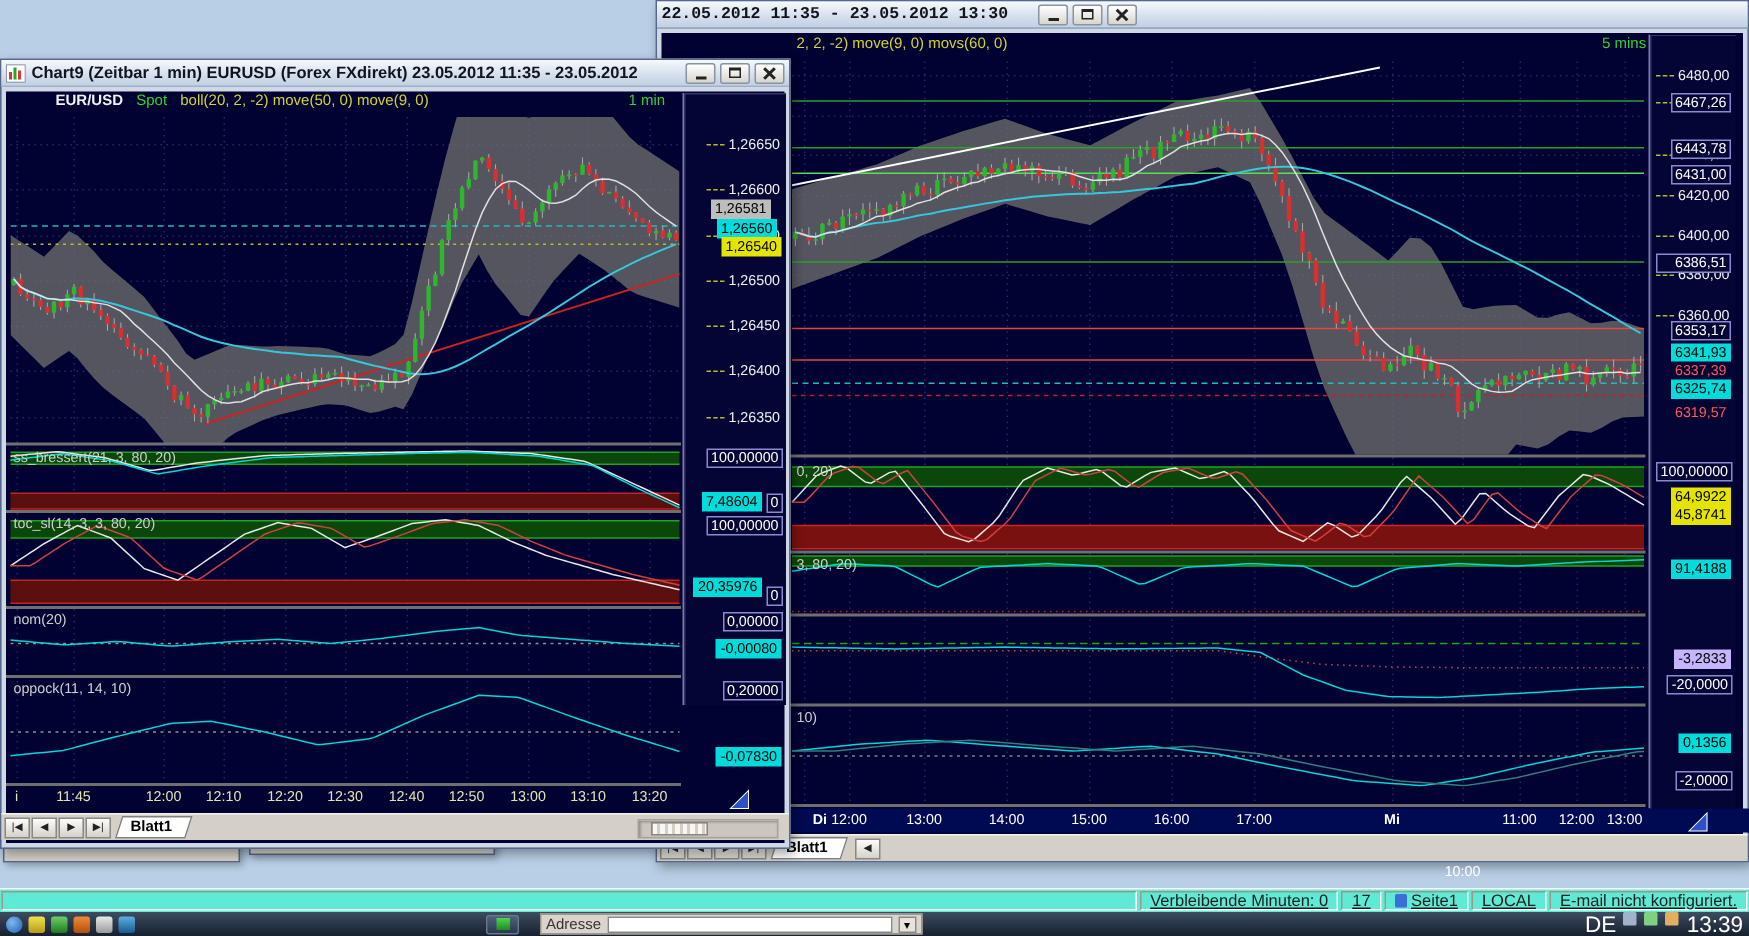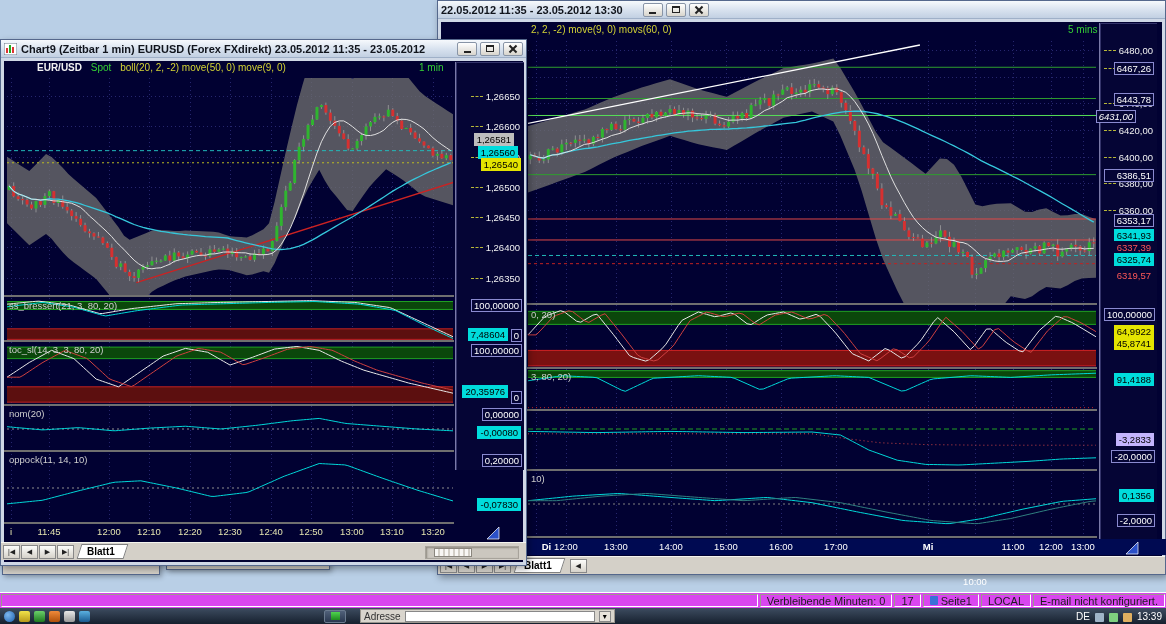--- a/index.html
+++ b/index.html
@@ -3,21 +3,21 @@
 <meta charset="utf-8">
 <style>
   *{box-sizing:border-box;margin:0;padding:0;}
   body{width:1166px;height:624px;position:relative;overflow:hidden;
        background:#b9cfe6;font-family:"Liberation Sans",sans-serif;}
   .win{position:absolute;border:1px solid #55688c;background:#cfd8e6;box-shadow:2px 3px 7px rgba(0,0,0,.35);}
   .titlebar{position:absolute;left:0;top:0;right:0;height:18px;
     background:linear-gradient(#f6f9fc,#d7e1ee 55%,#c2d0e2);
     display:flex;align-items:center;padding:0 3px;gap:4px;border-bottom:1px solid #9fb0c8;z-index:6;}
   .title-text{font-size:11px;font-weight:bold;color:#10141c;white-space:nowrap;overflow:hidden;flex:1;}
-  .title-date{font-size:11px;font-weight:bold;color:#10141c;white-space:nowrap;margin-right:16px;}
+  .title-date{font-size:11px;font-weight:bold;color:#10141c;white-space:nowrap;margin-right:16px;font-family:Liberation Mono, monospace;}
   .win-btns{display:flex;gap:3px;}
   .wbtn{width:20px;height:14px;border:1px solid #8894a6;border-radius:2px;
     background:linear-gradient(#ffffff,#d8d5cd);display:flex;align-items:center;justify-content:center;padding:0;}
   .g-min{display:block;width:7px;height:0;border-bottom:2px solid #222;margin-top:6px;}
   .g-max{display:block;width:8px;height:7px;border:1px solid #222;border-top:2px solid #222;}
   .g-close{position:relative;display:block;width:8px;height:8px;}
   .g-close::before,.g-close::after{content:"";position:absolute;left:3px;top:-1px;width:2px;height:10px;background:#222;}
   .g-close::before{transform:rotate(45deg);}.g-close::after{transform:rotate(-45deg);}
   .frame{position:absolute;left:0;right:0;top:18px;bottom:0;border:3px solid #cfd8e6;background:#010132;}
   svg.chart{position:absolute;left:0;top:0;}
@@ -49,38 +49,38 @@
     background:linear-gradient(#fcfcfa,#d6d2ca);padding:0;color:#222;}
   .sheet-tab{height:15px;background:#fff;border:1px solid #808080;padding:0 10px 0 7px;font-size:10px;
     font-weight:bold;transform:skewX(-18deg);margin-left:4px;display:flex;align-items:center;}
   .sheet-tab>span{display:inline-block;transform:skewX(18deg);color:#000;}
   .hscroll{position:absolute;top:3px;height:13px;background:#cbc7bf;box-shadow:inset 1px 1px 2px #8d897f;border:1px solid #a7a39b;}
   .hthumb{position:absolute;top:1px;height:9px;width:38px;border:1px solid #8a867e;
     background:repeating-linear-gradient(90deg,#f8f7f4 0 3px,#d3cfc7 3px 5px);}
   .pgicon{position:absolute;z-index:7;}
   .mini{position:absolute;border:1px solid #55688c;background:#d4d0c8;box-shadow:2px 2px 5px rgba(0,0,0,.3);}
   .mini .titlebar{height:18px;}
-  .statusbar{position:absolute;left:0;top:592px;width:1166px;height:16px;background:#d946ef;
-    border-top:1px solid #fff;display:flex;align-items:stretch;font-size:11px;color:#1c1c1c;z-index:40;}
+  .statusbar{position:absolute;left:0;top:592px;width:1166px;height:16px;background:#5eead4;
+    border-top:1px solid #fff;display:flex;align-items:stretch;font-size:11px;color:#1c1c1c;z-index:40;text-decoration:underline;}
   .seg{border:1px solid;border-color:#9c988e #ffffff #ffffff #9c988e;margin:1px;display:flex;
     align-items:center;padding:0 6px;white-space:nowrap;gap:3px;}
   .seg-fill{flex:1;}
   .seg-icon{width:8px;height:9px;background:#3a6fd8;display:inline-block;border-radius:1px;}
   .taskbar{position:absolute;left:0;top:608px;width:1166px;height:16px;z-index:50;
     background:linear-gradient(#3d4c60,#16202e);display:flex;align-items:center;gap:4px;padding:0 4px;}
   .tbi{width:11px;height:11px;border-radius:2px;display:inline-block;}
   .tb-app{width:22px;height:13px;border:1px solid #6a7a8e;border-radius:2px;
     background:linear-gradient(#51617a,#2a3850);display:flex;align-items:center;justify-content:center;}
   .tb-app .glyph{width:9px;height:8px;background:linear-gradient(#4fd44f,#1f8a1f);}
   .tb-address{display:flex;align-items:center;height:14px;background:#d9d5cd;border:1px solid #9a968e;
     margin-left:10px;padding:0 3px;gap:4px;font-size:10px;color:#333;}
   .tb-address input{height:11px;width:190px;border:1px solid #888;font-size:9px;padding:0 2px;
     font-family:"Liberation Sans",sans-serif;}
   .tb-drop{width:12px;height:11px;font-size:8px;line-height:9px;border:1px solid #888;background:#e8e4dc;padding:0;}
-  .tray{margin-left:auto;display:flex;align-items:flex-end;gap:5px;color:#fff;font-size:10px;}
+  .tray{margin-left:auto;display:flex;align-items:flex-start;gap:5px;color:#fff;font-size:15px;}
   .tray .sq{width:9px;height:9px;background:#9fb4c8;border-radius:1px;display:inline-block;}
   .folder-icon{width:12px;height:9px;background:#e8c53a;border:1px solid #a8831a;position:relative;display:inline-block;}
   .folder-icon::before{content:"";position:absolute;left:0;top:-3px;width:5px;height:2px;background:#e8c53a;border:1px solid #a8831a;}
 </style>
 </head>
 <body>
 
 <div class="win" id="win-right" style="left:437px;top:0;width:729px;height:575px;z-index:10;">
   <div class="frame"></div>
   <svg id="svg-right" class="chart" width="729" height="575" viewBox="0 0 729 575">
@@ -420,21 +420,21 @@
   <div class="scale-col" id="scale-right" style="left:661px;top:22px;width:58px;height:516px;">
       <span class="stick" style="top: 22px; right: 4px;">6480,00</span>
       <span class="stick" style="top: 40px; right: 4px;">6460,00</span>
       <span class="stick" style="top: 75px; right: 4px;">6440,00</span>
       <span class="stick" style="top: 102px; right: 4px;">6420,00</span>
       <span class="stick" style="top: 129px; right: 4px;">6400,00</span>
       <span class="stick" style="top: 155px; right: 4px;">6380,00</span>
       <span class="stick" style="top: 182px; right: 4px;">6360,00</span>
       <span class="vbox v-boxed" style="top: 39px; right: 3px;">6467,26</span>
       <span class="vbox v-boxed" style="top: 70px; right: 3px;">6443,78</span>
-      <span class="vbox v-boxed" style="top: 87px; right: 21px; font-style: italic;">6431,00</span>
+      <span class="vbox v-boxed" style="top: 87px; right: 3px;">6431,00</span>
       <span class="vbox v-boxed" style="top: 146px; right: 3px; padding-left: 12px;">6386,51</span>
       <span class="vbox v-boxed" style="top: 191px; right: 3px;">6353,17</span>
       <span class="vbox v-cyan" style="top: 206px; right: 3px;">6341,93</span>
       <span class="vbox v-red" style="top: 218px; right: 3px;">6337,39</span>
       <span class="vbox v-cyan" style="top: 230px; right: 3px;">6325,74</span>
       <span class="vbox v-red" style="top: 246px; right: 3px;">6319,57</span>
       <span class="vbox v-boxed" style="top: 285px; right: 2px;">100,00000</span>
       <span class="vbox v-yellow" style="top: 302px; right: 3px;">64,9922</span>
       <span class="vbox v-yellow" style="top: 314px; right: 3px;">45,8741</span>
       <span class="vbox v-cyan" style="top: 350px; right: 3px;">91,4188</span>

